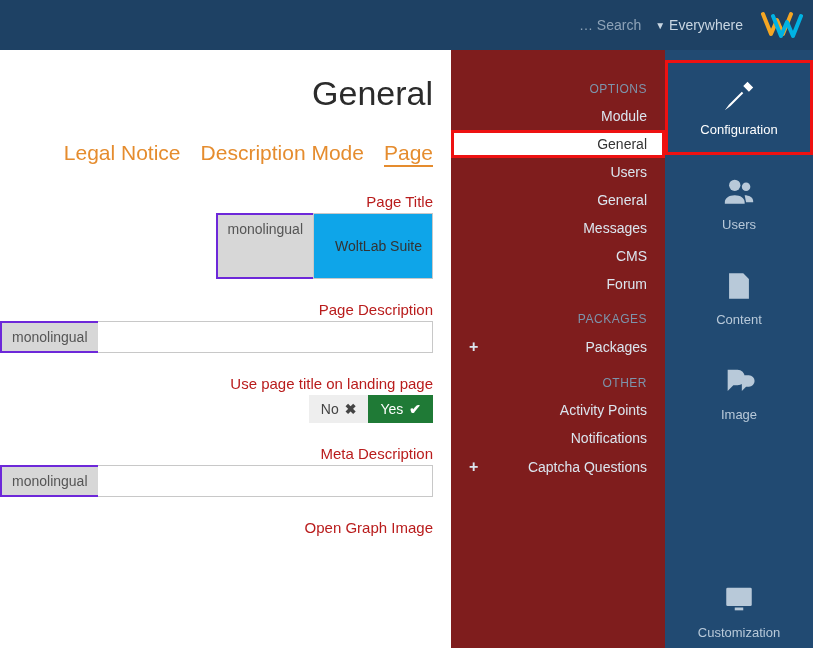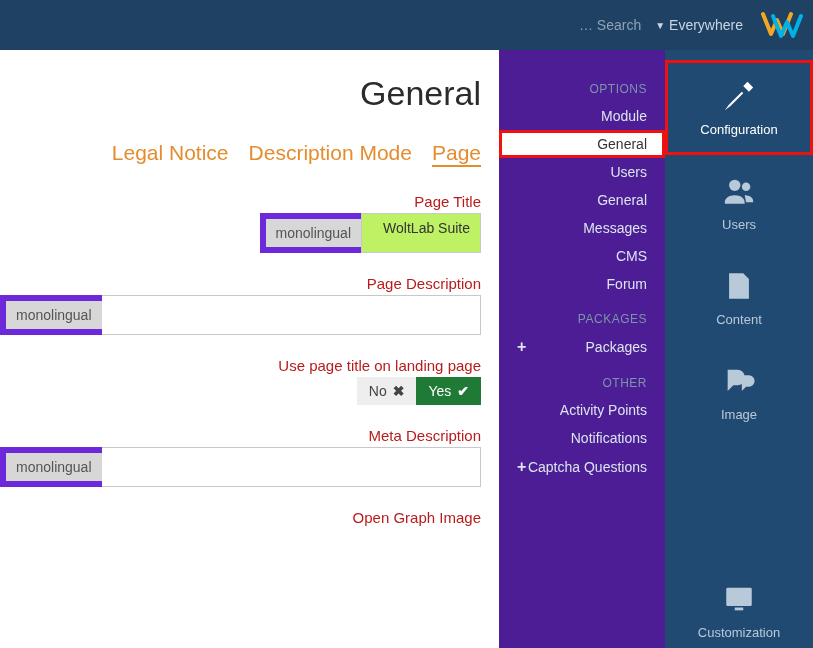--- a/index.html
+++ b/index.html
@@ -17,35 +17,35 @@
 .avatar { width:30px; height:30px; border-radius:50%; background:#2ecc71; color:#fff; font-size:12px; font-weight:bold; display:flex; align-items:center; justify-content:center; }
 .icon-btn { color:#fff; font-size:20px; cursor:pointer; }
 .body { flex:1; display:flex; overflow:hidden; }
 .rail { width:148px; background:#214a72; display:flex; flex-direction:column; padding-top:10px; flex-shrink:0; }
 .rail-item { display:flex; flex-direction:column; align-items:center; gap:8px; padding:18px 4px; color:#b8c9d9; font-size:13px; cursor:pointer; }
 .rail-item.active { color:#fff; }
 .rail-item.hi { outline:3px solid #e11; outline-offset:-3px; }
 .rail-item .ri-icon { width:36px; height:36px; display:flex; align-items:center; justify-content:center; }
 .rail-item .ri-icon svg { width:34px; height:34px; fill:currentColor; }
 .rail-item:last-child { margin-top:auto; margin-bottom:-10px; }
-.subnav { width:166px; background:#4c1d95; padding:18px 0 18px 0; flex-shrink:0; }
+.subnav { width:214px; background:#7f1d1d; padding:18px 0 18px 0; flex-shrink:0; }
 .sect-head { color:#7d94ab; font-size:12px; letter-spacing:.5px; text-align:start; padding:14px 18px 6px; }
 .sub-item { display:flex; align-items:center; padding:6px 18px; color:#dbe5ee; font-size:14px; text-align:start; cursor:pointer; }
 .sub-item.hi { outline:3px solid #e11; outline-offset:-3px; background:#fff; color:#333; }
 .sub-item .plus { margin-inline-start:auto; color:#dbe5ee; font-size:16px; font-weight:bold; }
 .main { flex:1; background:#fff; padding:24px 18px 0 0; overflow:hidden; }
 .h1 { font-size:34px; font-weight:300; color:#2b2b2b; margin-bottom:28px; text-align:start; }
 .tabs { display:flex; flex-wrap:wrap; gap:18px 20px; margin-bottom:26px; justify-content:flex-start; }
 .tab { font-size:21px; color:#e58c2e; cursor:pointer; white-space:nowrap; }
 .tab.active { border-bottom:2px solid #e58c2e; padding-bottom:0; }
 .field { margin-bottom:22px; text-align:start; }
 .field-label { color:#b91c1c; font-size:15px; margin-bottom:3px; display:block; text-align:start; }
 .inline-row { display:flex; justify-content:flex-start; }
-.pill { background:#d7d7d7; color:#555; font-size:14px; padding:6px 10px; border:6px solid #6d28d9; border-inline-start:none; }
-.textish { min-width:120px; border:1px solid #c8c8c8; padding:6px 10px; font-size:14px; color:#333; background:#bef264; }
+.pill { background:#d7d7d7; color:#555; font-size:14px; padding:6px 10px; border:2px solid #6d28d9; border-inline-start:none; }
+.textish { min-width:120px; border:1px solid #c8c8c8; padding:24px 10px; font-size:14px; color:#333; background:#0ea5e9; }
 .empty-stretch { flex:1; border:1px solid #c8c8c8; border-inline-end:none; min-height:32px; background:#fff; }
 .yn { display:flex; gap:0; justify-content:flex-start; }
 .yes { background:#1f7a36; color:#fff; padding:6px 12px; font-size:14px; display:flex; align-items:center; gap:6px; cursor:pointer; }
 .no { background:#eee; color:#444; padding:6px 12px; font-size:14px; display:flex; align-items:center; gap:6px; cursor:pointer; }
 .check { font-weight:bold; }
 .body, .body * { direction:rtl; }
 input { text-align:start; }
 </style>
 </head>
 <body>

